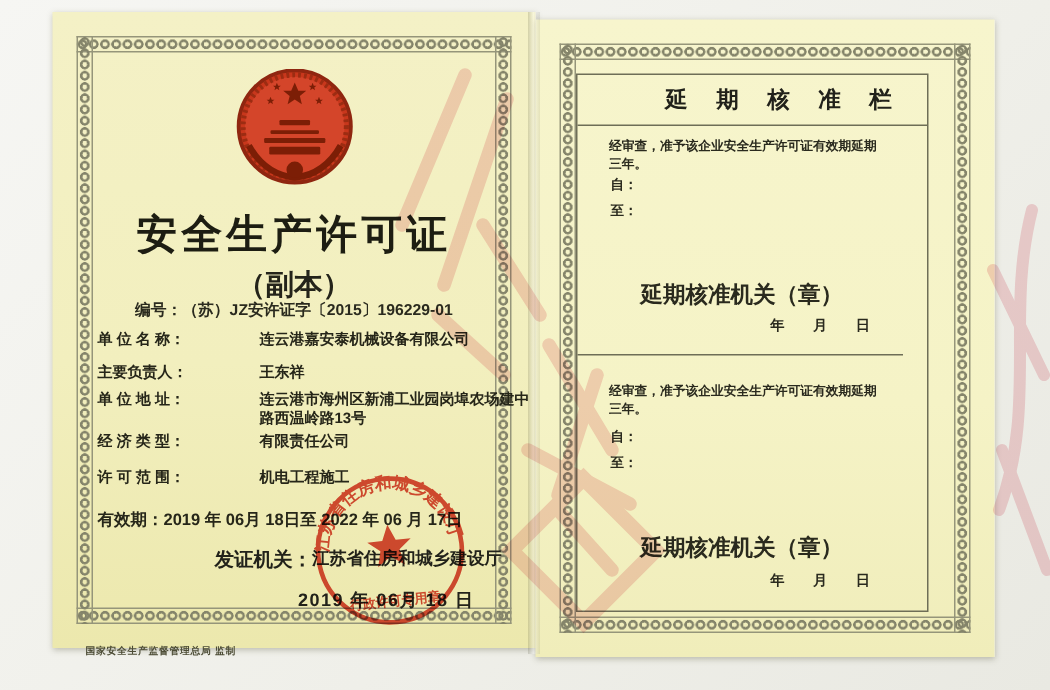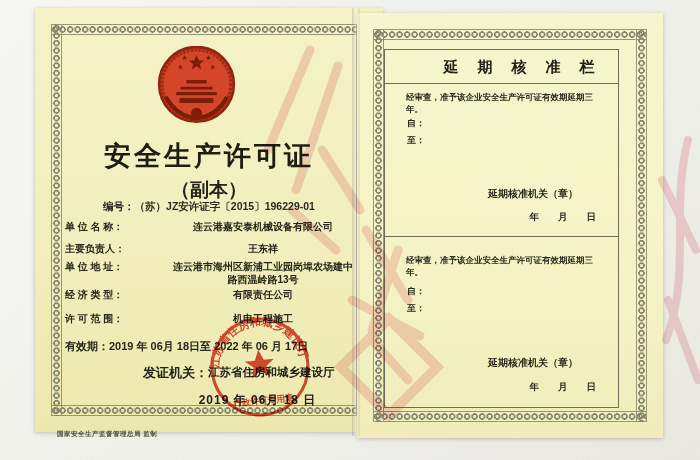--- a/index.html
+++ b/index.html
@@ -7,21 +7,20 @@
     width:700px;height:460px;overflow:hidden;
     background:#f3f3ef;
     font-family:"Liberation Sans","DejaVu Sans",sans-serif;
     position:relative;
   }
   .canvas{position:absolute;inset:0;background:linear-gradient(135deg,#f6f6f3 0%,#efefe9 60%,#e9e9e2 100%);}
   .page{position:absolute;box-shadow:0 1px 4px rgba(90,90,60,.35);}
   .page-left{
     left:35px;top:8px;width:322px;height:424px;
     background:linear-gradient(180deg,#f4f1c6 0%,#f2efbe 55%,#ece8ad 100%);
-    padding-left:26px;
   }
   .page-right{
     left:357px;top:13px;width:306px;height:425px;
     background:linear-gradient(180deg,#f7f5cd 0%,#f5f3c6 60%,#f0edba 100%);
   }
   .fold{
     position:absolute;left:352px;top:8px;width:8px;height:428px;z-index:5;
     background:linear-gradient(90deg,rgba(60,60,30,.18),rgba(255,255,255,.35) 45%,rgba(60,60,30,.10));
   }
   
@@ -38,44 +37,44 @@
   .emblem{position:absolute;left:119px;top:38px;width:85px;height:80px;}
   .cert-title{position:absolute;left:0;top:130px;width:100%;text-align:center;
     font-size:27px;font-weight:700;letter-spacing:3px;color:#1d1d12;}
   .cert-subtitle{position:absolute;left:0;top:169px;width:100%;text-align:center;
     font-size:19px;font-weight:700;color:#24241a;}
   .serial{position:absolute;left:0;top:192px;width:100%;text-align:center;
     font-size:10.5px;font-weight:700;color:#2a2a1e;}
   .f-row{position:absolute;left:30px;width:288px;display:flex;
     font-size:10px;font-weight:700;color:#262619;line-height:12.5px;}
   .f-label{flex:none;width:108px;white-space:nowrap;}
-  .f-value{flex:1;text-align:center;}
+  .f-value{flex:1;}
   .validity{position:absolute;left:30px;top:331px;width:288px;
     font-size:11px;font-weight:700;color:#262619;}
   .issuer{position:absolute;left:108px;top:356px;font-size:13px;font-weight:700;color:#22221a;white-space:nowrap;}
   .issuer .issuer-value{font-size:11.5px;position:relative;top:-1px;}
   .issue-date{position:absolute;left:150px;top:384px;width:145px;text-align:center;
     font-size:12px;font-weight:700;color:#22221a;letter-spacing:1px;}
   .seal{position:absolute;left:172px;top:306px;width:106px;height:106px;z-index:6;
     transform:rotate(-6deg);mix-blend-mode:multiply;opacity:.92;}
   .print-note{position:absolute;left:57px;top:430px;font-size:6.5px;font-weight:700;
     color:#4d4d36;letter-spacing:.5px;z-index:2;}
 
   
   .approval-box{position:absolute;left:27px;top:36px;width:233px;height:357px;
     border:1px solid #6e6e57;}
   .box-header{position:absolute;left:0;top:0;right:0;height:33px;border-bottom:1px solid #6e6e57;
     text-align:center;line-height:33px;font-size:15px;font-weight:700;color:#21211a;
     letter-spacing:19px;text-indent:19px;white-space:nowrap;padding-left:35px;}
-  .sec{position:absolute;left:0;right:0;}
+  .sec{position:absolute;left:0;right:16px;}
   .sec1{top:34px;height:152px;border-bottom:1px solid #6e6e57;}
   .sec2{top:187px;bottom:0;}
   .statement{position:absolute;left:21px;right:10px;font-size:8.5px;font-weight:700;color:#2a2a1e;}
   .fromto{position:absolute;left:22px;font-size:9px;font-weight:700;color:#2a2a1e;}
-  .authority{position:absolute;right:40px;font-size:10px;font-weight:700;color:#2a2a1e;white-space:nowrap;}
+  .authority{position:absolute;right:40px;font-size:15px;font-weight:700;color:#2a2a1e;white-space:nowrap;}
   .ymd{position:absolute;right:22px;font-size:9.5px;font-weight:700;color:#2a2a1e;white-space:nowrap;font-family:Liberation Mono, monospace;}
   .s1-statement{top:8px;} .s1-from{top:33px;} .s1-to{top:50px;} .s1-auth{top:103px;} .s1-ymd{top:127px;}
   .s2-statement{top:18px;} .s2-from{top:48px;} .s2-to{top:65px;} .s2-auth{top:119px;} .s2-ymd{top:144px;}
 
   .watermark{position:absolute;inset:0;z-index:8;pointer-events:none;mix-blend-mode:multiply;}
 </style>
 </head>
 <body>
 
 <div class="canvas">

